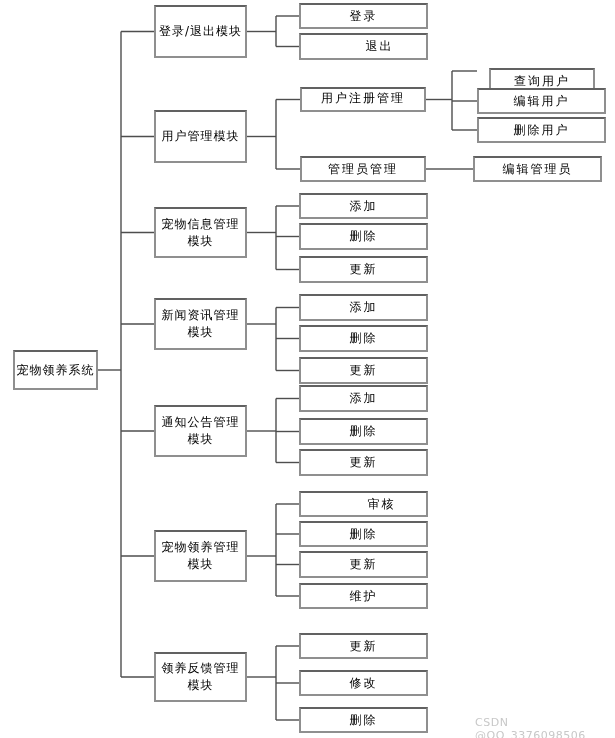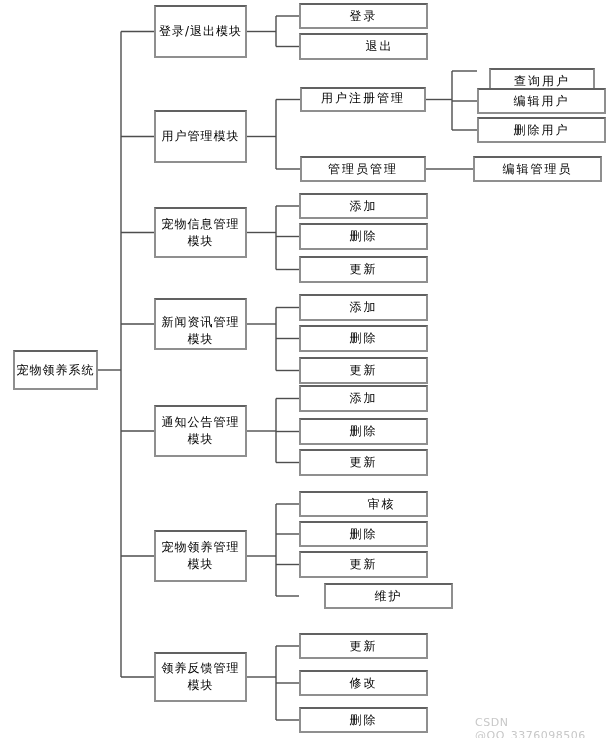--- a/index.html
+++ b/index.html
@@ -135,21 +135,21 @@
     </div>
     <div class="node" style="left: 299px; top: 193px; width: 129px; height: 26px;">
       <span class="node-label">添加</span>
     </div>
     <div class="node" style="left: 299px; top: 223px; width: 129px; height: 27px;">
       <span class="node-label">删除</span>
     </div>
     <div class="node" style="left: 299px; top: 256px; width: 129px; height: 27px;">
       <span class="node-label">更新</span>
     </div>
-    <div class="node narrow" style="left: 154px; top: 298px; width: 93px; height: 52px; align-items: flex-end;">
+    <div class="node narrow" style="left: 154px; top: 298px; width: 93px; height: 52px;">
       <span class="node-label">新闻资讯管理
 模块</span>
     </div>
     <div class="node" style="left: 299px; top: 294px; width: 129px; height: 27px;">
       <span class="node-label">添加</span>
     </div>
     <div class="node" style="left: 299px; top: 325px; width: 129px; height: 27px;">
       <span class="node-label">删除</span>
     </div>
     <div class="node" style="left: 299px; top: 357px; width: 129px; height: 27px;">
@@ -174,21 +174,21 @@
     </div>
     <div class="node" style="left: 299px; top: 491px; width: 129px; height: 26px; padding-left: 36px;">
       <span class="node-label">审核</span>
     </div>
     <div class="node" style="left: 299px; top: 521px; width: 129px; height: 26px;">
       <span class="node-label">删除</span>
     </div>
     <div class="node" style="left: 299px; top: 551px; width: 129px; height: 27px;">
       <span class="node-label">更新</span>
     </div>
-    <div class="node" style="left: 299px; top: 583px; width: 129px; height: 26px; margin-left: 25px;">
+    <div class="node" style="left: 299px; top: 583px; width: 129px; height: 26px;">
       <span class="node-label">维护</span>
     </div>
     <div class="node narrow" style="left: 154px; top: 652px; width: 93px; height: 50px; font-family: Liberation Serif, serif;">
       <span class="node-label">领养反馈管理
 模块</span>
     </div>
     <div class="node" style="left: 299px; top: 633px; width: 129px; height: 26px;">
       <span class="node-label">更新</span>
     </div>
     <div class="node" style="left: 299px; top: 670px; width: 129px; height: 26px;">

